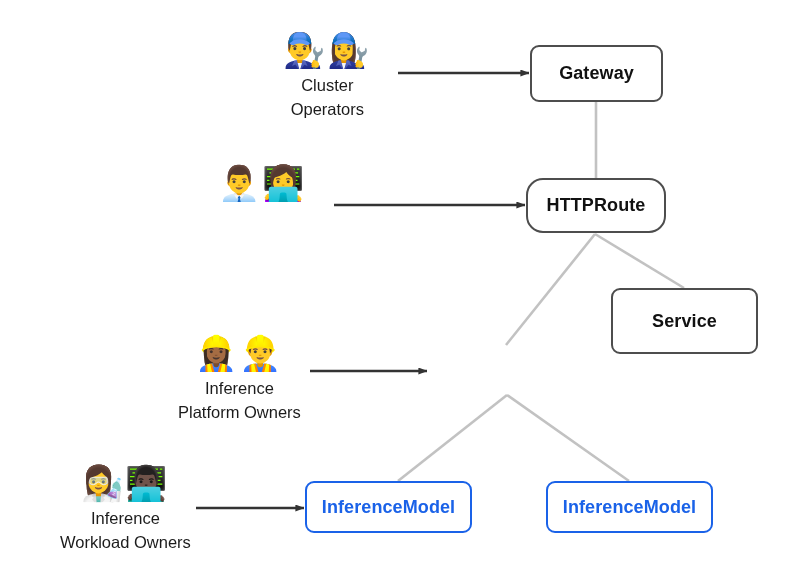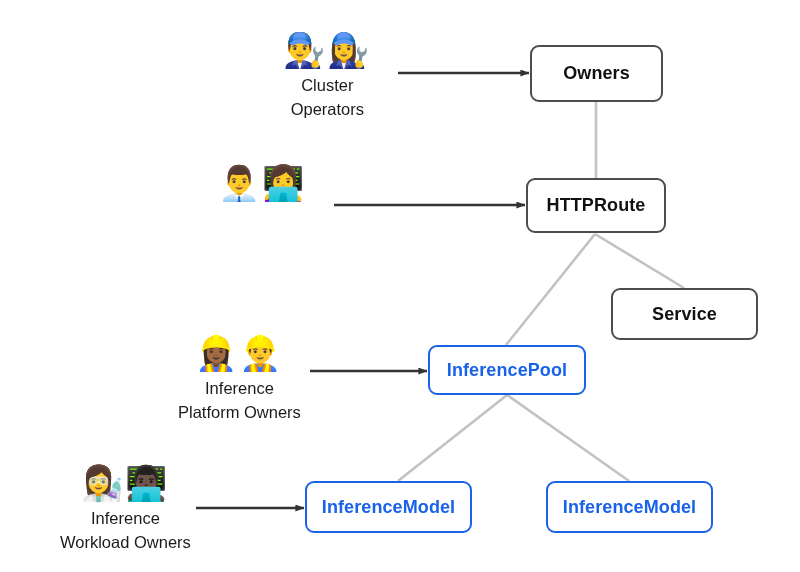--- a/index.html
+++ b/index.html
@@ -110,34 +110,31 @@
 Platform Owners</div>
   </div>
 
   <div class="actor" style="left:60px; top:463px;">
     <div class="emojis">👩‍🔬👨🏿‍💻</div>
     <div class="caption">Inference
 Workload Owners</div>
   </div>
 
   <div class="node dark" style="left:530px; top:45px; width:133px; height:57px; font-size:18px;">
-    <span>Owners</span>
+    <span>Gateway</span>
   </div>
 
-  <div class="node dark" style="left:526px; top:178px; width:140px; height:55px; font-size:18px;">
+  <div class="node dark" style="left:526px; top:178px; width:140px; height:55px; font-size:18px;border-radius:17px;">
     <span>HTTPRoute</span>
   </div>
 
-  <div class="node dark" style="left:611px; top:288px; width:147px; height:52px; font-size:18px;">
+  <div class="node dark" style="left:611px; top:288px; width:147px; height:66px; font-size:18px;">
     <span>Service</span>
   </div>
 
-  <div class="node blue" style="left:428px; top:345px; width:158px; height:50px; font-size:18px;">
-    <span>InferencePool</span>
-  </div>
 
   <div class="node blue" style="left:305px; top:481px; width:167px; height:52px; font-size:18px;">
     <span>InferenceModel</span>
   </div>
 
   <div class="node blue" style="left:546px; top:481px; width:167px; height:52px; font-size:18px;">
     <span>InferenceModel</span>
   </div>
 
 </div>

